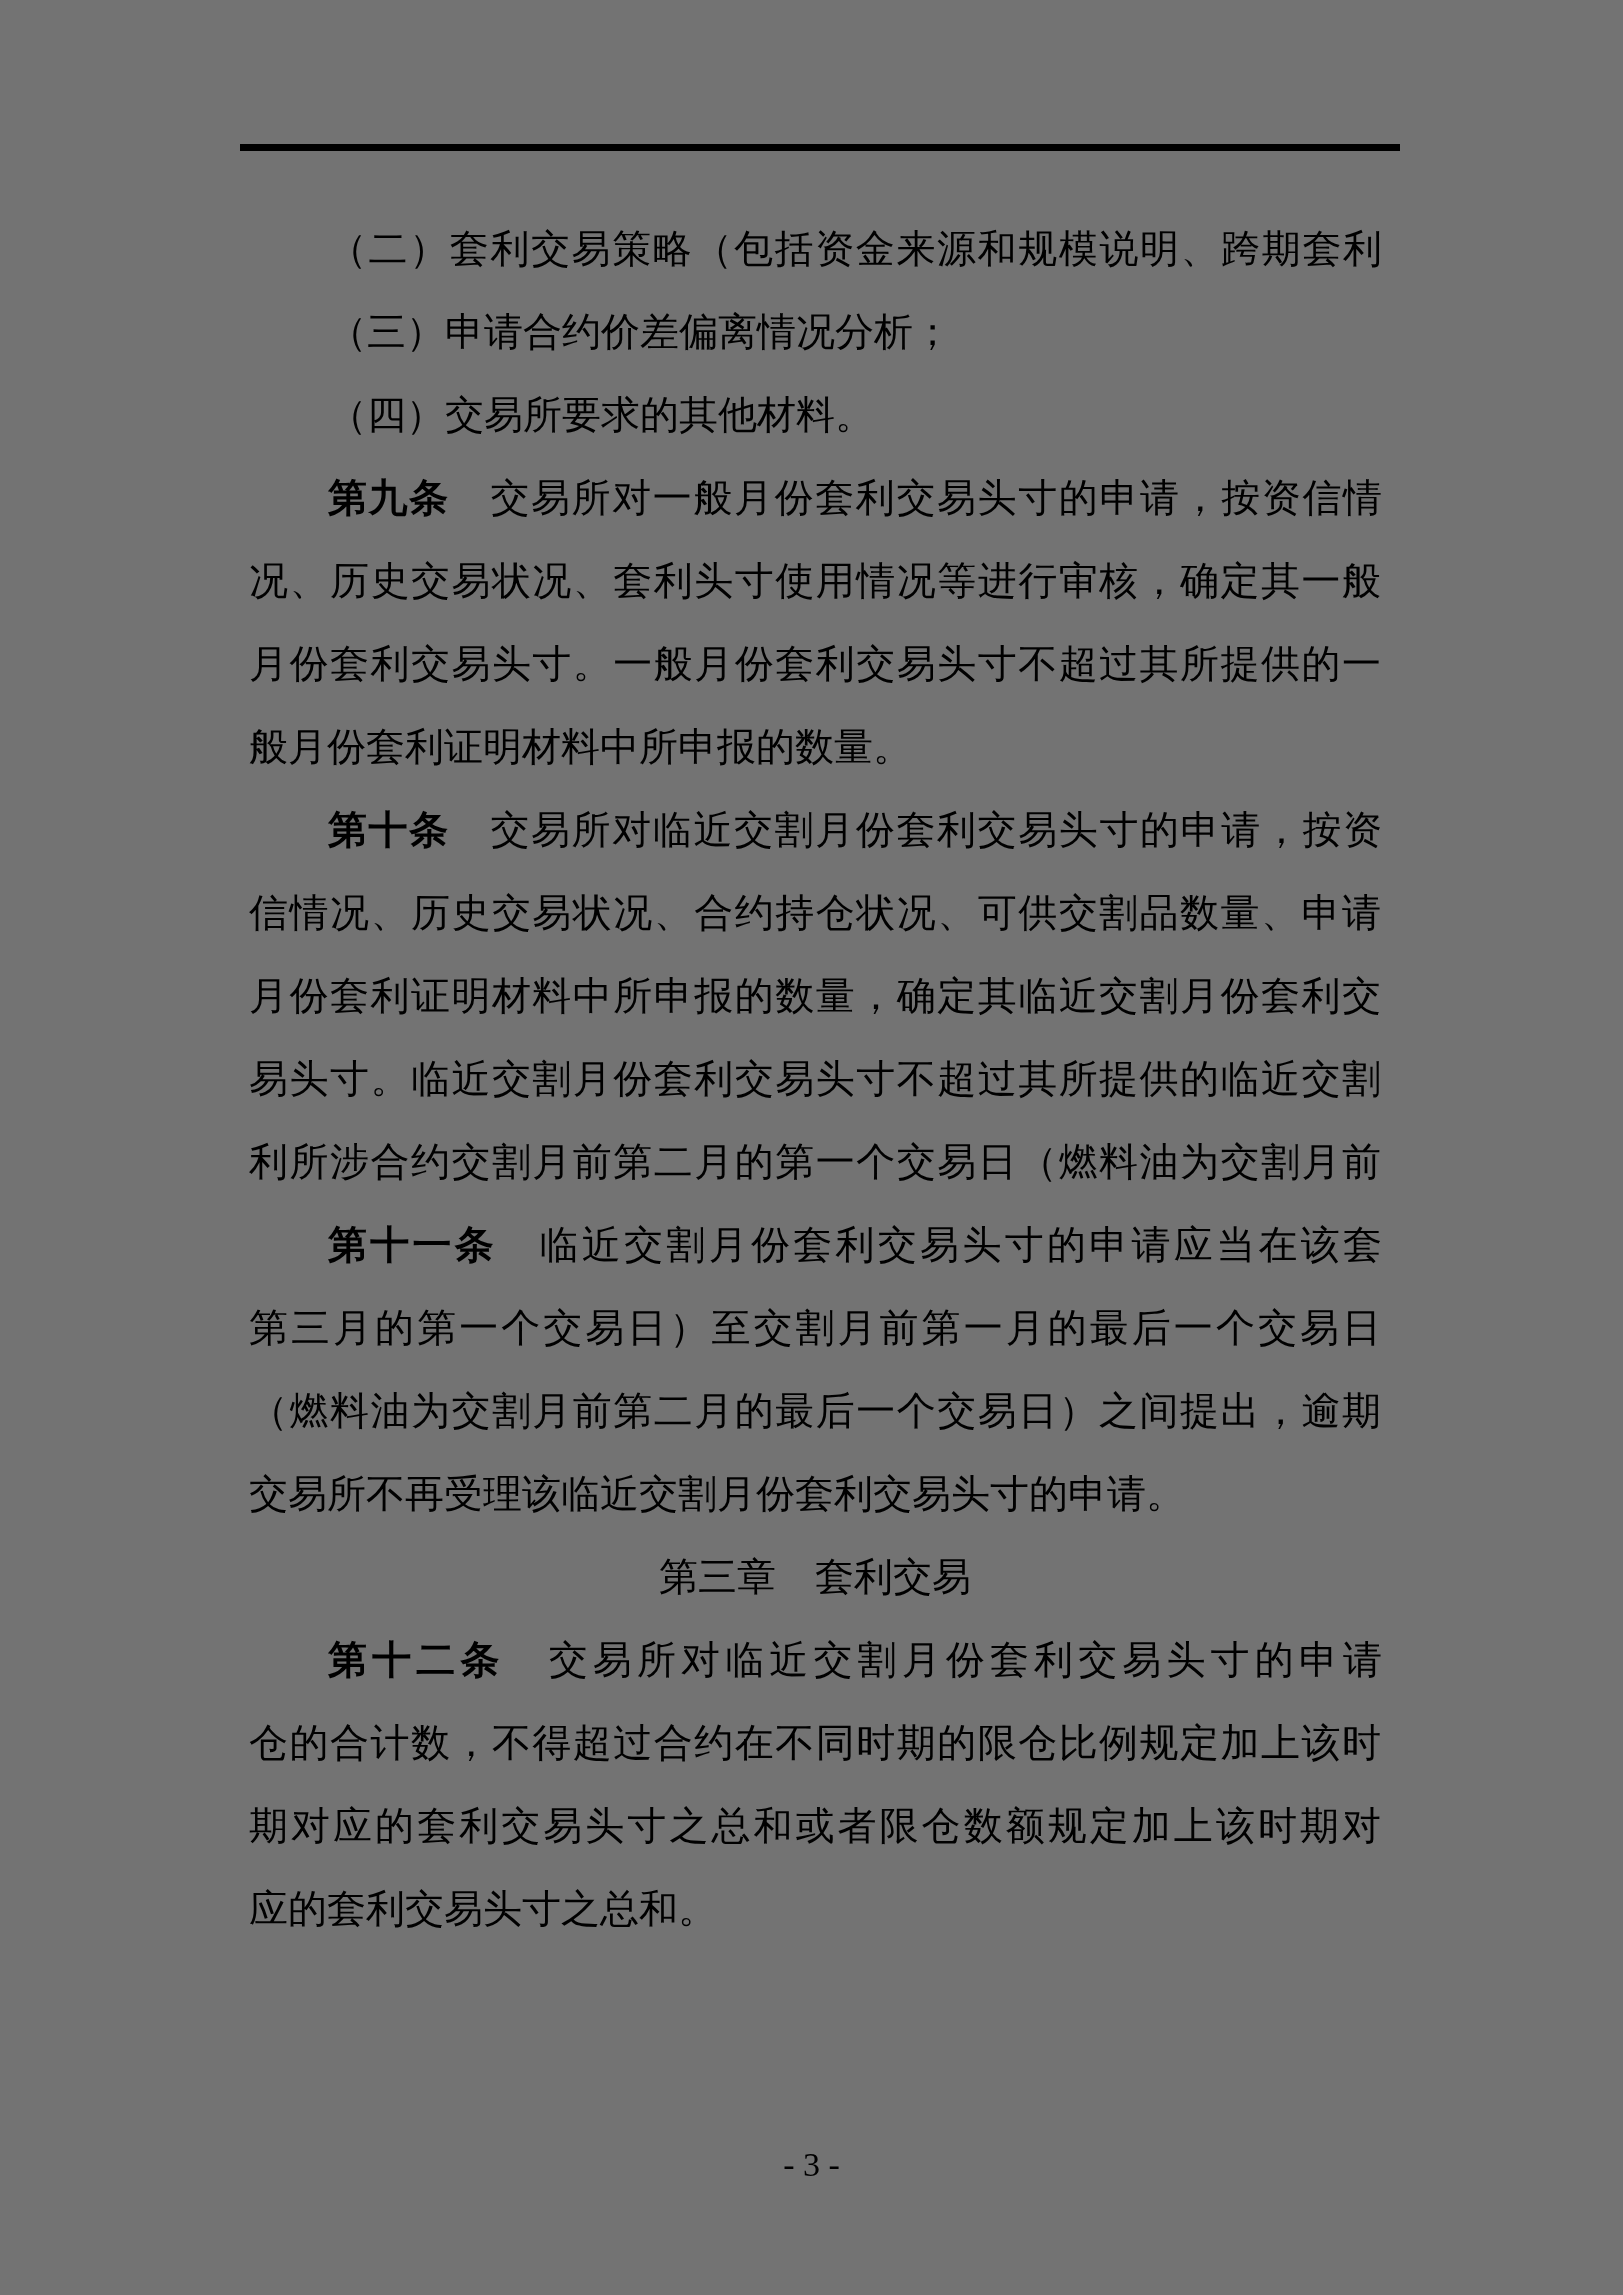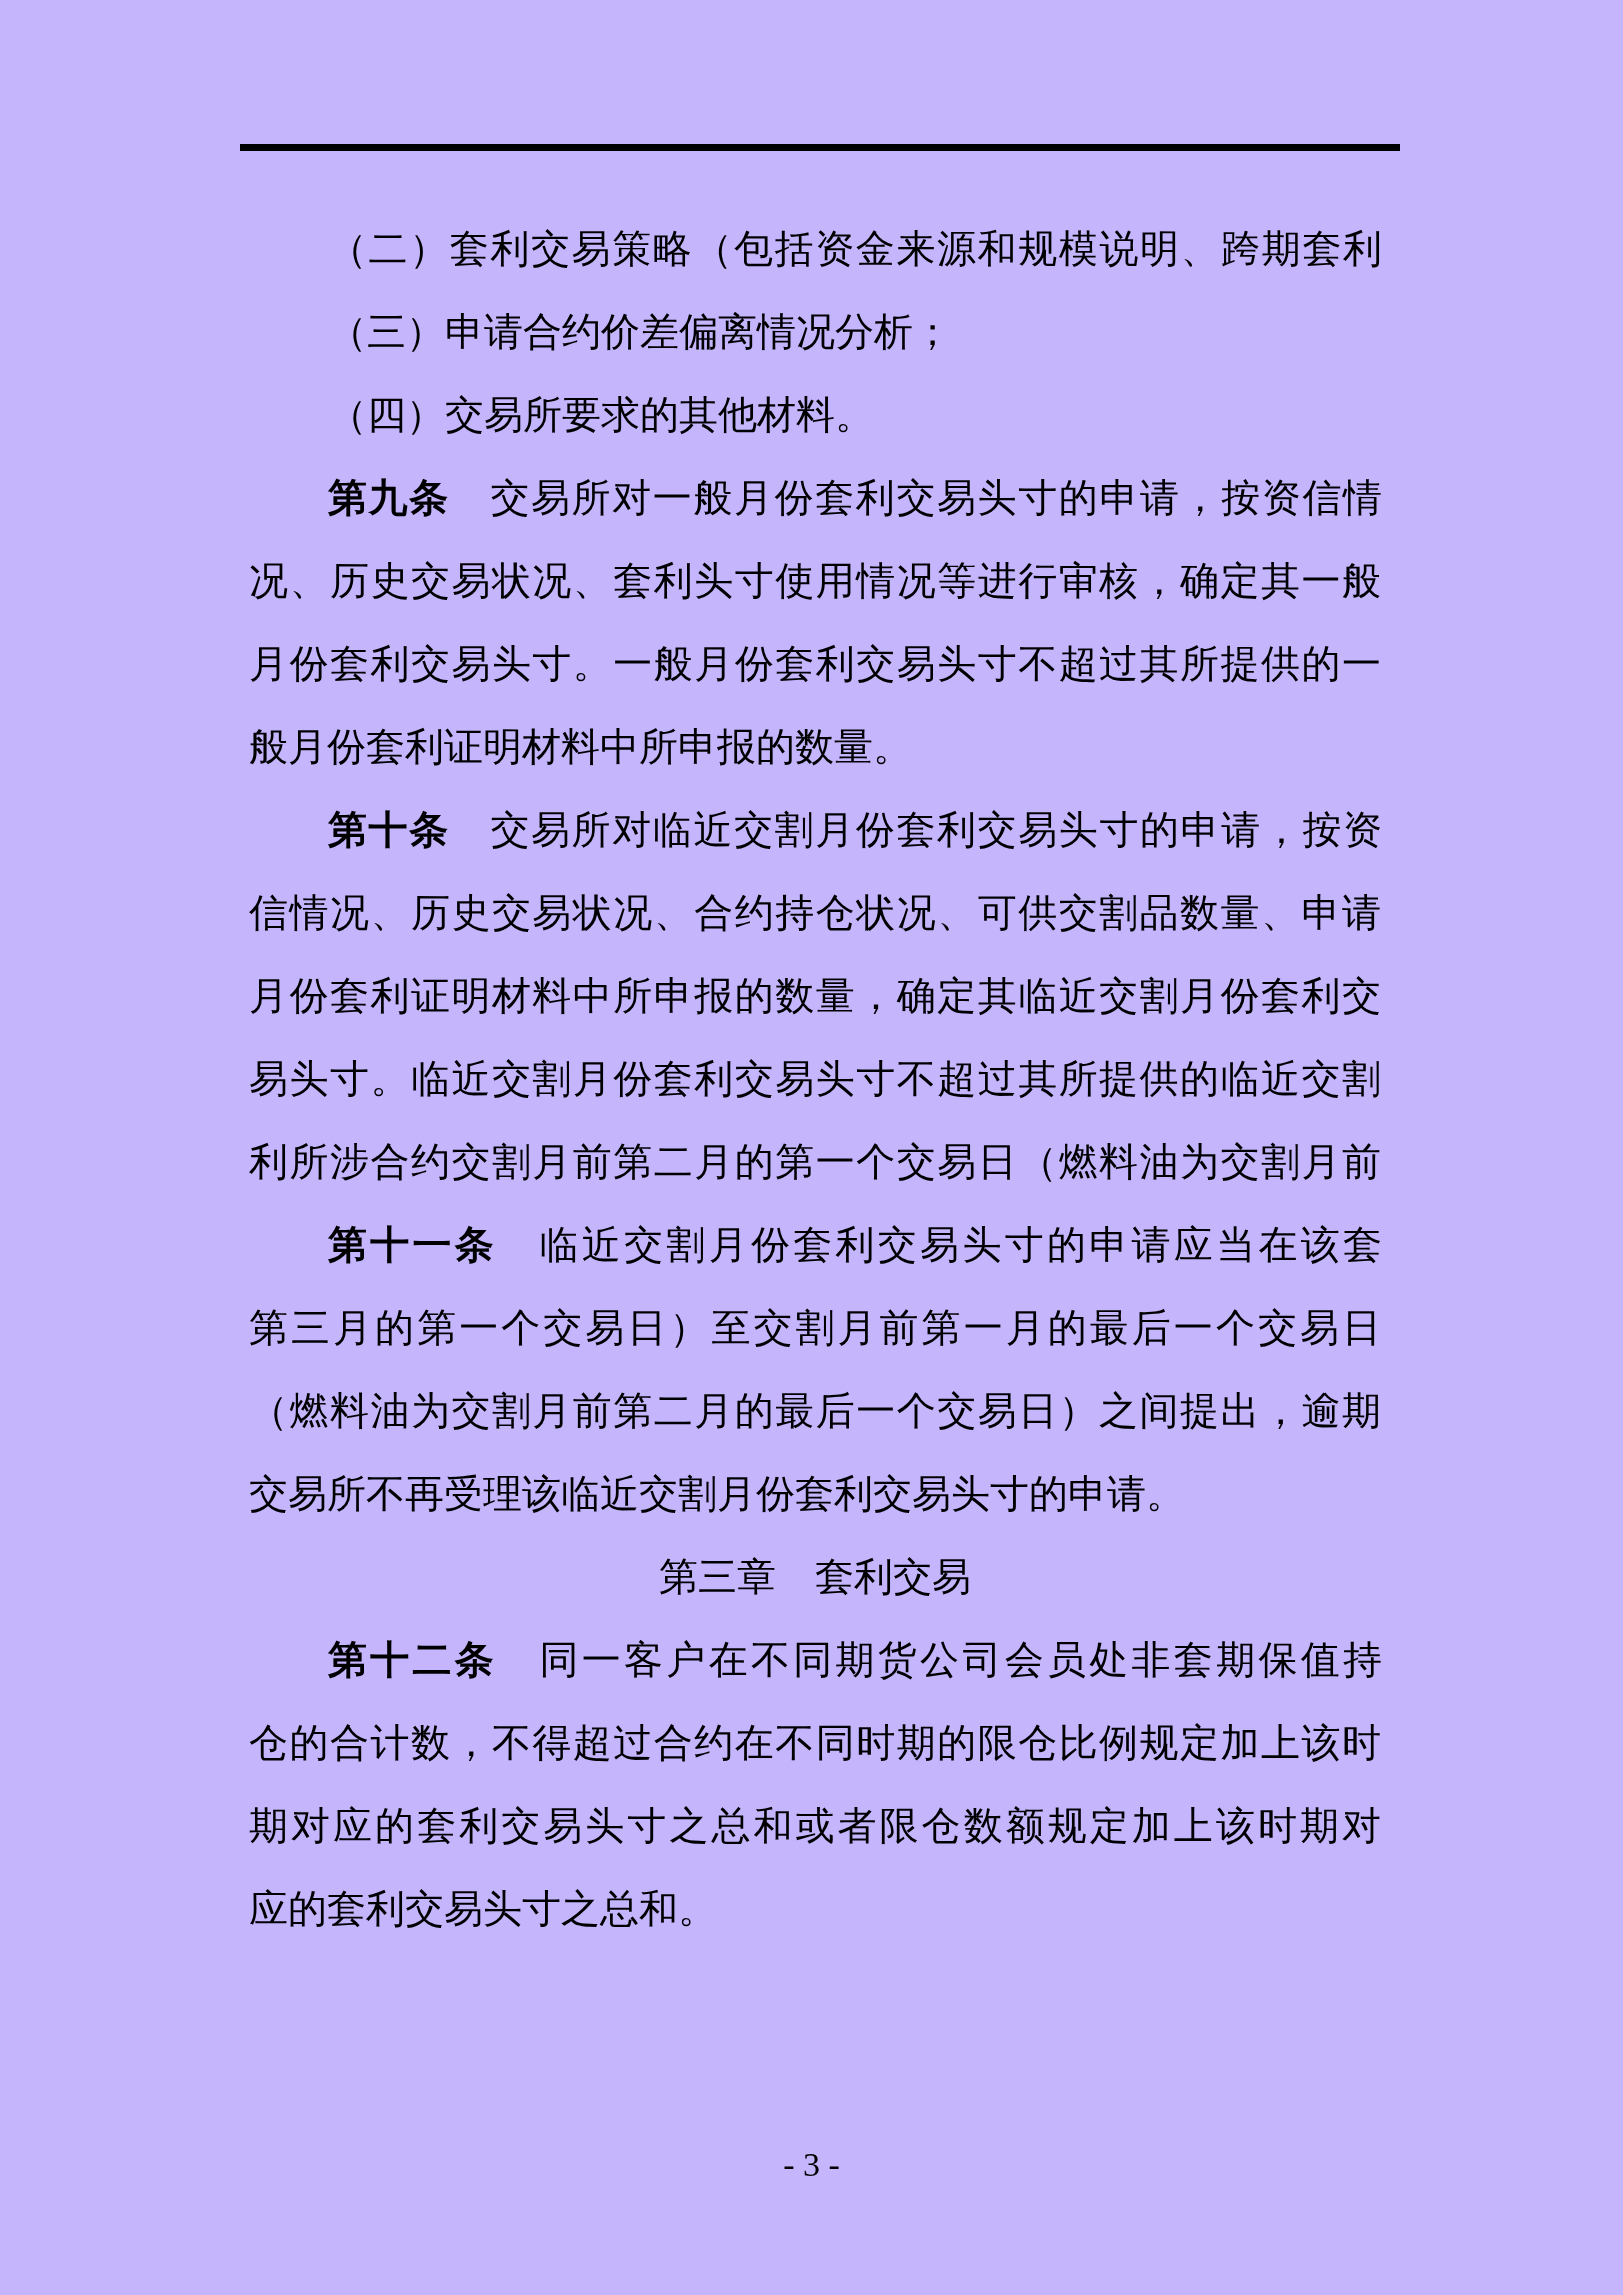--- a/index.html
+++ b/index.html
@@ -4,21 +4,21 @@
 <style>
   html, body {
     margin: 0;
     padding: 0;
     background: #ffffff;
   }
   .page {
     position: relative;
     width: 1623px;
     height: 2295px;
-    background: #c4b5fd;
+    background: #737373;
     overflow: hidden;
     font-family: "Liberation Serif", "DejaVu Serif", serif;
     color: #000000;
   }
   .header-rule {
     position: absolute;
     left: 240px;
     top: 144px;
     width: 1160px;
     height: 6.5px;
@@ -85,20 +85,20 @@
       <div class="line fill indent"><span class="art">第十条</span><span>　交易所对临近交割月份套利交易头寸的申请，按资</span></div>
       <div class="line fill"><span>信情况、历史交易状况、合约持仓状况、可供交割品数量、申请</span></div>
       <div class="line fill"><span>月份套利证明材料中所申报的数量，确定其临近交割月份套利交</span></div>
       <div class="line fill"><span>易头寸。临近交割月份套利交易头寸不超过其所提供的临近交割</span></div>
       <div class="line fill"><span>利所涉合约交割月前第二月的第一个交易日（燃料油为交割月前</span></div>
       <div class="line fill indent"><span class="art">第十一条</span><span>　临近交割月份套利交易头寸的申请应当在该套</span></div>
       <div class="line fill"><span>第三月的第一个交易日）至交割月前第一月的最后一个交易日</span></div>
       <div class="line fill"><span>（燃料油为交割月前第二月的最后一个交易日）之间提出，逾期</span></div>
       <div class="line left"><span>交易所不再受理该临近交割月份套利交易头寸的申请。</span></div>
       <div class="line center"><span>第三章　套利交易</span></div>
-      <div class="line fill indent"><span class="art">第十二条</span><span>　同一客户在不同期货公司会员处非套期保值持</span></div>
+      <div class="line fill indent"><span class="art">第十二条</span><span>　交易所对临近交割月份套利交易头寸的申请</span></div>
       <div class="line fill"><span>仓的合计数，不得超过合约在不同时期的限仓比例规定加上该时</span></div>
       <div class="line fill"><span>期对应的套利交易头寸之总和或者限仓数额规定加上该时期对</span></div>
       <div class="line left"><span>应的套利交易头寸之总和。</span></div>
     </div>
   <div class="page-number">- 3 -</div>
 </div>
 
 
 </body></html>

